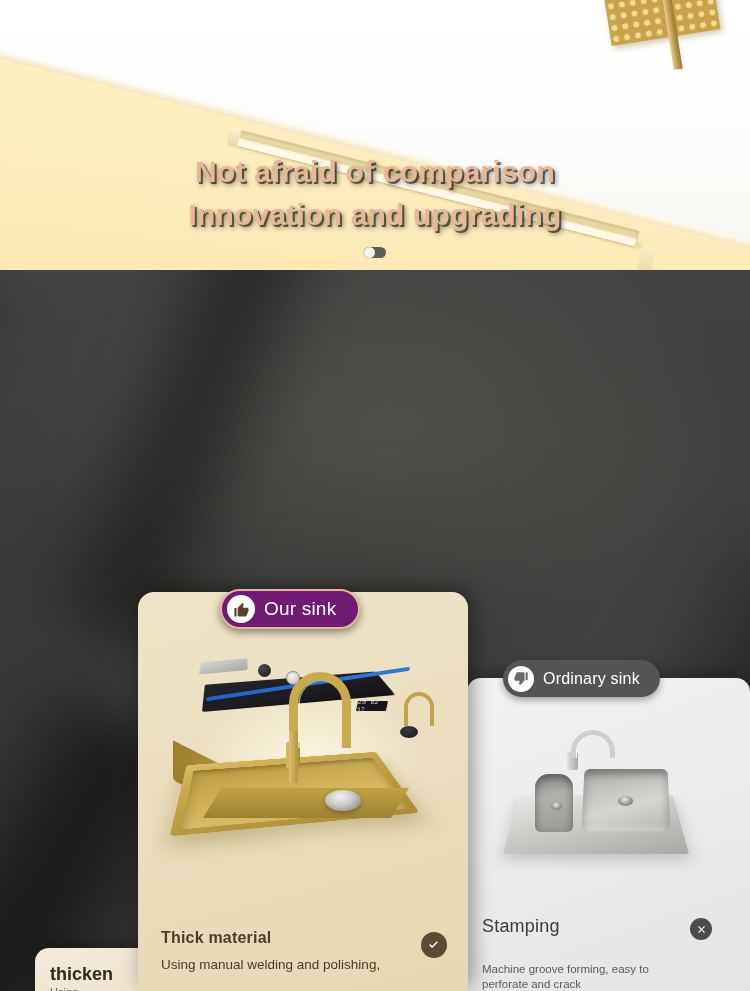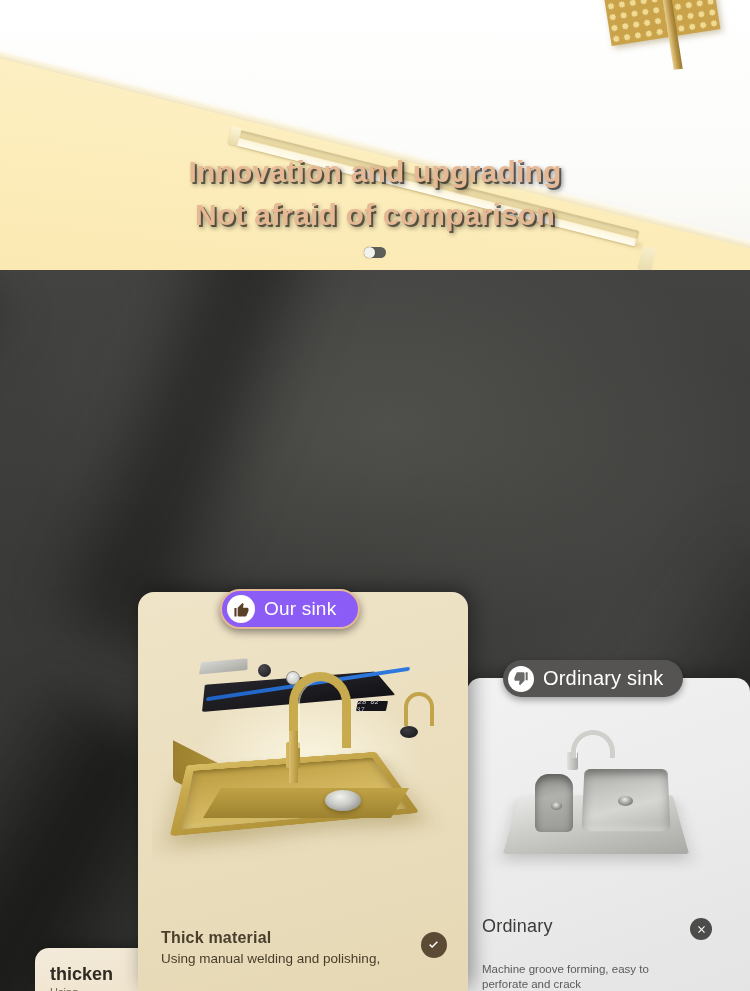--- a/index.html
+++ b/index.html
@@ -163,37 +163,37 @@
     font-size:11px; color:#554e40; white-space:nowrap; opacity:.85;
   }
 
   
   .badge{
     position:absolute; display:flex; align-items:center;
     border-radius:22px; z-index:7; white-space:nowrap;
   }
   .badge-ours{
     left:220px; top:589px; height:40px; padding:0 22px 0 5px;
-    background:#8b5cf6;
+    background:#701a75;
     border:2px solid #e3b894;
     box-shadow:0 3px 8px rgba(0,0,0,.45);
   }
   .badge-ordinary{
     left:503px; top:660px; height:37px; padding:0 20px 0 5px;
     background:#555452;
     box-shadow:0 3px 7px rgba(0,0,0,.35);
   }
   .badge-icon{
     width:28px; height:28px; border-radius:50%;
     background:#ffffff; display:flex; align-items:center; justify-content:center;
     flex:0 0 auto; margin-right:9px;
   }
   .badge-ordinary .badge-icon{ width:26px; height:26px; }
   .badge-text{ color:#ffffff; font-size:19px; font-weight:400; letter-spacing:.2px; }
-  .badge-ordinary .badge-text{ font-size:20px; }
+  .badge-ordinary .badge-text{ font-size:16px; }
 
   
   .gold-sink-wrap{
     position:absolute; left:152px; top:638px; width:305px; height:226px;
     z-index:5; overflow:hidden;
   }
   .sink-glow{
     position:absolute; left:40px; top:45px; width:235px; height:170px;
     border-radius:50%;
     background:radial-gradient(ellipse at 50% 50%, rgba(255,252,235,.85), rgba(245,235,205,0) 70%);
@@ -336,21 +336,21 @@
   }
 
   
   .feat-left{
     position:absolute; left:161px; top:929px; width:290px; z-index:6;
   }
   .feat-left-title{
     font-size:16px; font-weight:700; color:#4a3f2d; letter-spacing:.2px;
   }
   .feat-left-desc{
-    margin-top:3px; font-size:13.5px; color:#463c2b; line-height:18px;
+    margin-top:9px; font-size:13.5px; color:#463c2b; line-height:18px;
   }
   .icon-check{
     position:absolute; left:421px; top:932px; width:26px; height:26px;
     border-radius:50%; background:#5b4b34;
     display:flex; align-items:center; justify-content:center; z-index:7;
   }
   .feat-right{
     position:absolute; left:482px; top:916px; width:195px; z-index:6;
   }
   .feat-right-title{
@@ -383,22 +383,22 @@
 </div>
 
 <div class="dark-band">
   <div class="shadow-diag-a"></div>
   <div class="shadow-diag-b"></div>
   <div class="shadow-diag-c"></div>
   <div class="shadow-diag-d"></div>
 </div>
 
 <div class="headline">
+  <div class="headline-line">Not afraid of comparison</div>
   <div class="headline-line">Innovation and upgrading</div>
-  <div class="headline-line">Not afraid of comparison</div>
 </div>
 
 <div class="dot-indicator">
   <div class="dot-active"></div>
 </div>
 
 <div class="card-partial">
   <div class="card-partial-label">thicken</div>
   <div class="card-partial-sub">Using</div>
 </div>
@@ -458,20 +458,20 @@
   <div class="feat-left-title">Thick material</div>
   <div class="feat-left-desc">Using manual welding and polishing,</div>
 </div>
 <div class="icon-check">
   <svg width="16" height="16" viewBox="0 0 24 24" aria-hidden="true">
     <path class="gl-white" d="M9.2 16.6 4.8 12.2l1.6-1.6 2.8 2.8 7-7 1.6 1.6z"></path>
   </svg>
 </div>
 
 <div class="feat-right">
-  <div class="feat-right-title">Ordinary</div>
+  <div class="feat-right-title">Stamping</div>
   <div class="feat-right-desc">Machine groove forming, easy to perforate and crack</div>
 </div>
 <div class="icon-x">
   <svg width="13" height="13" viewBox="0 0 24 24" aria-hidden="true">
     <path class="gl-white" d="M18.3 7.1 16.9 5.7 12 10.6 7.1 5.7 5.7 7.1l4.9 4.9-4.9 4.9 1.4 1.4 4.9-4.9 4.9 4.9 1.4-1.4-4.9-4.9z"></path>
   </svg>
 </div>
 
 </body></html>

